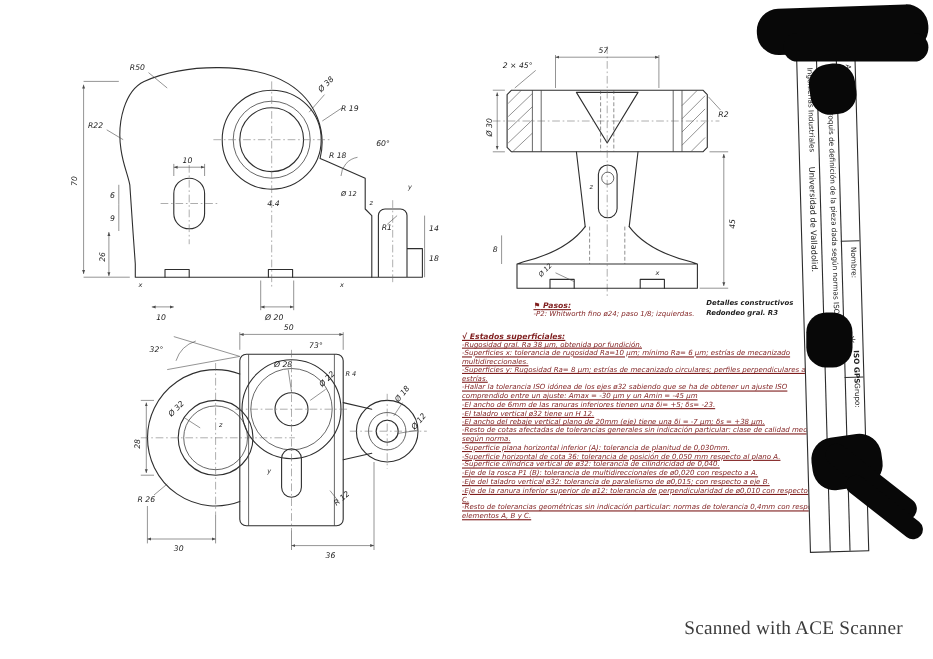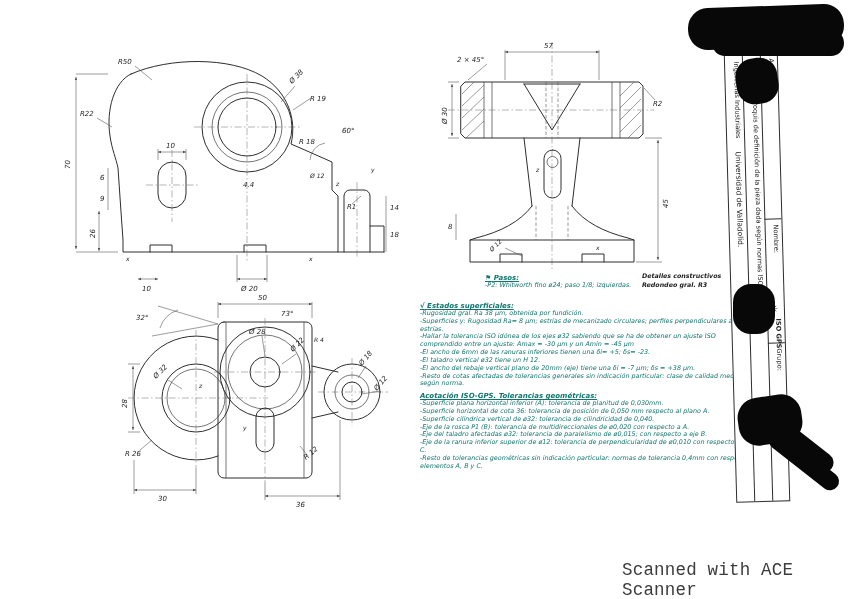--- a/index.html
+++ b/index.html
@@ -13,21 +13,21 @@
   .ol   { fill:none; stroke:#2e2e2e; stroke-width:1; stroke-linejoin:round; stroke-linecap:round; }
   .ol2  { fill:none; stroke:#3a3a3a; stroke-width:0.7; }
   .thin { fill:none; stroke:#4c4c4c; stroke-width:0.55; }
   .dim  { stroke:#4c4c4c; stroke-width:0.55; fill:none; }
   .cl   { fill:none; stroke:#6a6a6a; stroke-width:0.5; stroke-dasharray:7 2.5 1.5 2.5; }
   .hl   { fill:none; stroke:#555; stroke-width:0.6; stroke-dasharray:3.5 2; }
   svg text { fill:#1c1c1c; font-size:7px; font-style:italic; font-family:"DejaVu Sans", sans-serif; }
   svg text.t6 { font-size:6px; }
 
   
-  .notes { position:absolute; font-style:italic; color:#0f766e; }
+  .notes { position:absolute; font-style:italic; color:#7f1d1d; }
   .notes .hd { font-weight:bold; text-decoration:underline; font-size:7px; margin-top:4px; }
   .notes .it { font-size:6.4px; line-height:1.22; }
   .icon { font-style:normal; }
 
   .caption { position:absolute; font-size:6.3px; font-weight:bold; font-style:italic; color:#1c1c1c; line-height:1.35; }
 
   
   .strip { position:absolute; left:730px; top:52px; width:52px; height:448px;
            border:1px solid #2c2c2c; transform:rotate(-1.6deg); transform-origin:50% 50%; background:#fff; }
   .strip .v1 { position:absolute; left:17px; top:0; width:1px; height:100%; background:#2c2c2c; }
@@ -35,21 +35,21 @@
   .strip .h1 { position:absolute; left:35px; top:166px; width:17px; height:1px; background:#2c2c2c; }
   .strip .h2 { position:absolute; left:35px; top:290px; width:17px; height:1px; background:#2c2c2c; }
   .vtext { position:absolute; transform-origin:0 0; transform:rotate(90deg);
            white-space:nowrap; font-size:6.6px; color:#222; }
   .vtext.big { font-size:7.4px; }
 
   
   .redact { position:absolute; background:#080808; }
 
   .scanner { position:absolute; left:622px; top:560px; font-size:17.5px;
-             color:#3c3c3c; font-family:Liberation Mono, monospace; letter-spacing:0.2px; }
+             color:#3c3c3c; font-family:Liberation Serif, serif; letter-spacing:0.2px; }
 </style>
 </head>
 <body>
 
 <svg class="sheet" width="848" height="599" viewBox="0 0 848 599">
   <defs>
     <marker id="arr" viewBox="0 0 10 10" refX="9" refY="5" markerWidth="7" markerHeight="7" orient="auto-start-reverse">
       <path d="M0,1.5 L9,5 L0,8.5 z" fill="#4c4c4c"></path>
     </marker>
   </defs>
@@ -197,40 +197,40 @@
 </div>
 
 <div class="notes" style="left:485px; top:274px; width:205px;">
   <div class="hd" style="margin-top:0;">
     <span class="icon">⚑</span>
     <span>Pasos:</span>
   </div>
   <div class="it">-P2: Whitworth fino ø24; paso 1/8; izquierdas.</div>
 </div>
 
-<div class="notes" style="left:420px; top:302px; width:334px;">
+<div class="notes" style="left:420px; top:302px; width:334px;text-decoration:underline;">
   <div class="hd" style="margin-top:0;">
     <span class="icon">√</span>
     <span>Estados superficiales:</span>
   </div>
   <div class="it">-Rugosidad gral. Ra 38 μm, obtenida por fundición.</div>
+  <div class="it">-Superficies x: tolerancia de rugosidad Ra=10 μm; mínimo Ra= 6 μm; estrías de mecanizado multidireccionales.</div>
   <div class="it">-Superficies y: Rugosidad Ra= 8 μm; estrías de mecanizado circulares; perfiles perpendiculares a las estrías.</div>
 
   <div class="it">-Hallar la tolerancia ISO idónea de los ejes ø32 sabiendo que se ha de obtener un ajuste ISO comprendido entre un ajuste: Amax = -30 μm y un Amin = -45 μm</div>
   <div class="it">-El ancho de 6mm de las ranuras inferiores tienen una δi= +5; δs= -23.</div>
   <div class="it">-El taladro vertical ø32 tiene un H 12.</div>
   <div class="it">-El ancho del rebaje vertical plano de 20mm (eje) tiene una δi = -7 μm; δs = +38 μm.</div>
   <div class="it">-Resto de cotas afectadas de tolerancias generales sin indicación particular: clase de calidad media, según norma.</div>
 
-  <div class="hd">Acotación ISO-GPS. Tolerancias geométricas:</div>
   <div class="it">-Superficie plana horizontal inferior (A): tolerancia de planitud de 0,030mm.</div>
   <div class="it">-Superficie horizontal de cota 36: tolerancia de posición de 0,050 mm respecto al plano A.</div>
   <div class="it">-Superficie cilíndrica vertical de ø32: tolerancia de cilindricidad de 0,040.</div>
   <div class="it">-Eje de la rosca P1 (B): tolerancia de multidireccionales de ø0,020 con respecto a A.</div>
-  <div class="it">-Eje del taladro afectadas ø32: tolerancia de paralelismo de ø0,015; con respecto a eje B.</div>
+  <div class="it">-Eje del taladro vertical ø32: tolerancia de paralelismo de ø0,015; con respecto a eje B.</div>
   <div class="it">-Eje de la ranura inferior superior de ø12: tolerancia de perpendicularidad de ø0,010 con respecto al eje C.</div>
   <div class="it">-Resto de tolerancias geométricas sin indicación particular: normas de tolerancia 0,4mm con respecto a elementos A, B y C.</div>
 </div>
 
 <div class="strip">
   <div class="v1"></div>
   <div class="v2"></div>
   <div class="h1"></div>
   <div class="h2"></div>
 

